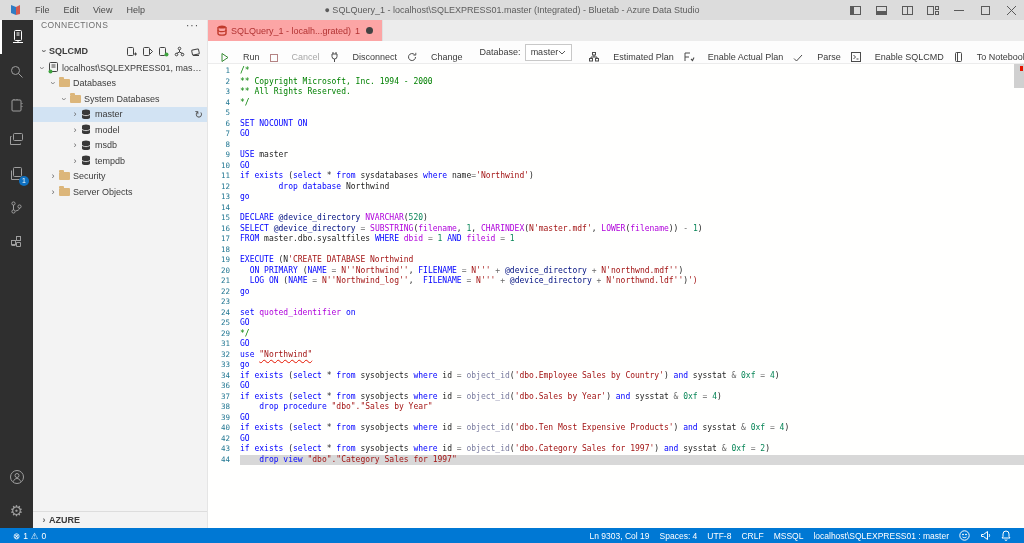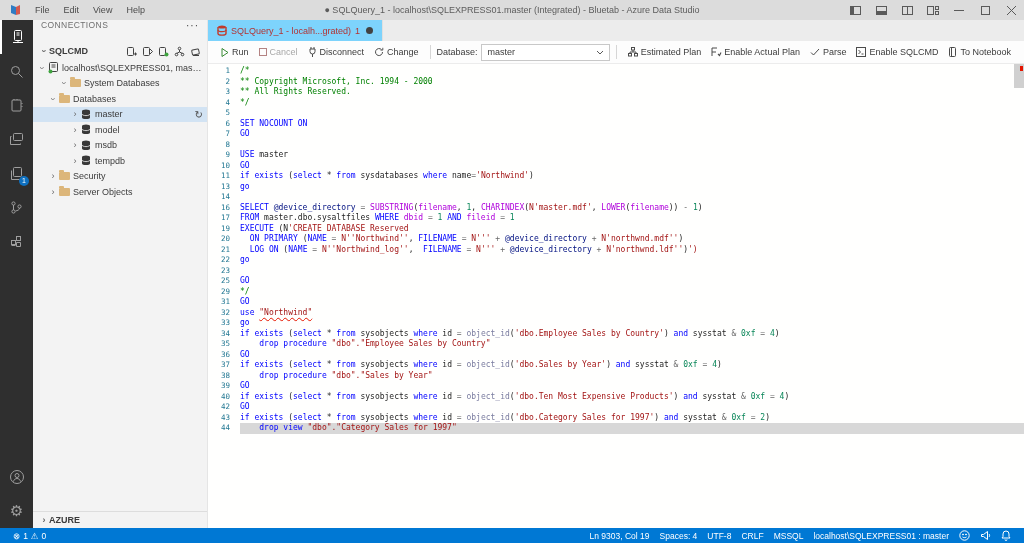--- a/index.html
+++ b/index.html
@@ -35,26 +35,26 @@
   .tree-row.selected{background:#d2e3f3}
   .tree-label{overflow:hidden;text-overflow:ellipsis;margin-left:3px}
   .ic{flex:none;display:inline-flex;align-items:center;justify-content:center;width:12px;height:12px;position:relative}
   .folder{width:11px;height:8px;background:#dcb67a;border-radius:1px;position:relative}
   .folder:before{content:"";position:absolute;top:-2px;left:0;width:5px;height:2px;background:#dcb67a;border-radius:1px 1px 0 0}
   .spin{margin-left:auto;color:#4d4d4d;font-size:10px}
   .azure-row{height:17px;border-top:1px solid #ddd;display:flex;align-items:center;padding:0 6px;font-weight:bold;color:#3b3b3b;background:#f3f3f3}
   
   .editor{flex:1;display:flex;flex-direction:column;min-width:0;background:#fffffe}
   .tabstrip{height:21px;background:#ececec;display:flex;flex:none}
-  .tab{background:#7dd3fc;display:flex;align-items:center;gap:4px;padding:0 9px;border-right:1px solid #e0e0e0;max-width:190px}
+  .tab{background:#fca5a5;display:flex;align-items:center;gap:4px;padding:0 9px;border-right:1px solid #e0e0e0;max-width:190px}
   .tab-label{color:#b23333;white-space:nowrap;overflow:hidden;text-overflow:ellipsis}
   .tab-badge{color:#b23333}
   .dirty{width:7px;height:7px;border-radius:50%;background:#424242;flex:none;margin-left:2px}
   .qtoolbar{height:23px;display:flex;align-items:center;padding:0 8px;border-bottom:1px solid #ececec;background:#fdfdfd;flex:none;color:#3b3b3b;white-space:nowrap}
-  .tbi{display:flex;align-items:center;gap:3px;padding:0 5px;height:19px}
+  .tbi{display:flex;align-items:flex-end;gap:14px;padding:0 5px;height:19px}
   .tbi.disabled{color:#a8a8a8}
   .tbi svg{display:block}
   .tb-sep{width:1px;height:14px;background:#d6d6d6;margin:0 6px}
   .db-select{display:flex;align-items:center;border:1px solid #c8c8c8;background:#fff;height:17px;
     width:150px;padding:0 5px;margin-left:4px;justify-content:space-between}
   
   .codewrap{flex:1;position:relative;overflow:hidden;padding-top:2px}
   .code-line{display:flex;height:10.5px;line-height:10.5px;font-family:"DejaVu Sans Mono",monospace;font-size:8px;white-space:pre}
   .gutter{width:32px;text-align:right;color:#237893;padding-right:10px;flex:none;font-size:7.5px}
   .line-content{flex:1}
@@ -237,33 +237,33 @@
           <span class="ic">
             <svg width="13" height="13" viewBox="0 0 13 13" fill="none" stroke="#424242">
               <rect x="2.5" y="1.5" width="8" height="9" rx="1"></rect>
               <line x1="4.5" y1="4" x2="8.5" y2="4"></line>
               <line x1="4.5" y1="6" x2="8.5" y2="6"></line>
               <circle cx="3.5" cy="10.5" r="2" fill="#3fa33f" stroke="none"></circle>
             </svg>
           </span>
           <span class="tree-label">localhost\SQLEXPRESS01, master (I...</span>
         </div>
+        <div class="tree-row" style="padding-left: 15px;">
+          <span class="twistie open">›</span>
+          <span class="ic">
+            <span class="folder"></span>
+          </span>
+          <span class="tree-label">Databases</span>
+        </div>
         <div class="tree-row" style="padding-left: 26px;">
           <span class="twistie open">›</span>
           <span class="ic">
             <span class="folder"></span>
           </span>
           <span class="tree-label">System Databases</span>
-        </div>
-        <div class="tree-row" style="padding-left: 15px;">
-          <span class="twistie open">›</span>
-          <span class="ic">
-            <span class="folder"></span>
-          </span>
-          <span class="tree-label">Databases</span>
         </div>
         <div class="tree-row selected" style="padding-left: 37px;">
           <span class="twistie">›</span>
           <span class="ic">
             <svg width="10" height="11" viewBox="0 0 10 11">
               <ellipse cx="5" cy="2" rx="4" ry="1.6" fill="#383838"></ellipse>
               <path d="M1 2v6.5c0 .9 1.8 1.6 4 1.6s4-.7 4-1.6V2z" fill="#383838"></path>
               <path d="M1 5c0 .9 1.8 1.6 4 1.6S9 5.9 9 5" fill="none" stroke="#f3f3f3" stroke-width=".8"></path>
             </svg>
           </span>
@@ -421,36 +421,39 @@
         <div class="code-line"><span class="gutter">2</span><span class="line-content"><span class="tk-c">** Copyright Microsoft, Inc. 1994 - 2000</span></span></div>
         <div class="code-line"><span class="gutter">3</span><span class="line-content"><span class="tk-c">** All Rights Reserved.</span></span></div>
         <div class="code-line"><span class="gutter">4</span><span class="line-content"><span class="tk-c">*/</span></span></div>
         <div class="code-line"><span class="gutter">5</span><span class="line-content"></span></div>
         <div class="code-line"><span class="gutter">6</span><span class="line-content"><span class="tk-k">SET NOCOUNT ON</span></span></div>
         <div class="code-line"><span class="gutter">7</span><span class="line-content"><span class="tk-k">GO</span></span></div>
         <div class="code-line"><span class="gutter">8</span><span class="line-content"></span></div>
         <div class="code-line"><span class="gutter">9</span><span class="line-content"><span class="tk-k">USE </span><span class="tk-d">master</span></span></div>
         <div class="code-line"><span class="gutter">10</span><span class="line-content"><span class="tk-k">GO</span></span></div>
         <div class="code-line"><span class="gutter">11</span><span class="line-content"><span class="tk-k">if exists </span><span class="tk-d">(</span><span class="tk-k">select </span><span class="tk-d">* </span><span class="tk-k">from </span><span class="tk-d">sysdatabases </span><span class="tk-k">where </span><span class="tk-d">name</span><span class="tk-o">=</span><span class="tk-s">'Northwind'</span><span class="tk-d">)</span></span></div>
+        <div class="code-line"><span class="gutter">12</span><span class="line-content"><span class="tk-d">        </span><span class="tk-k">drop database </span><span class="tk-d">Northwind</span></span></div>
         <div class="code-line"><span class="gutter">13</span><span class="line-content"><span class="tk-k">go</span></span></div>
         <div class="code-line"><span class="gutter">14</span><span class="line-content"></span></div>
+        <div class="code-line"><span class="gutter">15</span><span class="line-content"><span class="tk-k">DECLARE </span><span class="tk-v">@device_directory </span><span class="tk-f">NVARCHAR</span><span class="tk-d">(</span><span class="tk-n">520</span><span class="tk-d">)</span></span></div>
         <div class="code-line"><span class="gutter">16</span><span class="line-content"><span class="tk-k">SELECT </span><span class="tk-v">@device_directory </span><span class="tk-o">= </span><span class="tk-f">SUBSTRING</span><span class="tk-d">(</span><span class="tk-f">filename</span><span class="tk-d">, </span><span class="tk-n">1</span><span class="tk-d">, </span><span class="tk-f">CHARINDEX</span><span class="tk-d">(</span><span class="tk-s">N'master.mdf'</span><span class="tk-d">, </span><span class="tk-f">LOWER</span><span class="tk-d">(</span><span class="tk-f">filename</span><span class="tk-d">)) </span><span class="tk-o">- </span><span class="tk-n">1</span><span class="tk-d">)</span></span></div>
         <div class="code-line"><span class="gutter">17</span><span class="line-content"><span class="tk-k">FROM </span><span class="tk-d">master.dbo.sysaltfiles </span><span class="tk-k">WHERE </span><span class="tk-f">dbid </span><span class="tk-o">= </span><span class="tk-n">1 </span><span class="tk-k">AND </span><span class="tk-f">fileid </span><span class="tk-o">= </span><span class="tk-n">1</span></span></div>
-        <div class="code-line"><span class="gutter">19</span><span class="line-content"><span class="tk-k">EXECUTE </span><span class="tk-d">(N</span><span class="tk-s">'CREATE DATABASE Reserved</span></span></div>
+        <div class="code-line"><span class="gutter">18</span><span class="line-content"></span></div>
+        <div class="code-line"><span class="gutter">19</span><span class="line-content"><span class="tk-k">EXECUTE </span><span class="tk-d">(N</span><span class="tk-s">'CREATE DATABASE Northwind</span></span></div>
         <div class="code-line"><span class="gutter">20</span><span class="line-content"><span class="tk-d">  </span><span class="tk-k">ON PRIMARY </span><span class="tk-d">(</span><span class="tk-k">NAME </span><span class="tk-o">= </span><span class="tk-s">N''Northwind''</span><span class="tk-d">, </span><span class="tk-k">FILENAME </span><span class="tk-o">= </span><span class="tk-s">N''' </span><span class="tk-o">+ </span><span class="tk-v">@device_directory </span><span class="tk-o">+ </span><span class="tk-s">N'northwnd.mdf''</span><span class="tk-d">)</span></span></div>
         <div class="code-line"><span class="gutter">21</span><span class="line-content"><span class="tk-d">  </span><span class="tk-k">LOG ON </span><span class="tk-d">(</span><span class="tk-k">NAME </span><span class="tk-o">= </span><span class="tk-s">N''Northwind_log''</span><span class="tk-d">,  </span><span class="tk-k">FILENAME </span><span class="tk-o">= </span><span class="tk-s">N''' </span><span class="tk-o">+ </span><span class="tk-v">@device_directory </span><span class="tk-o">+ </span><span class="tk-s">N'northwnd.ldf''</span><span class="tk-d">)</span><span class="tk-s">')</span></span></div>
         <div class="code-line"><span class="gutter">22</span><span class="line-content"><span class="tk-k">go</span></span></div>
         <div class="code-line"><span class="gutter">23</span><span class="line-content"></span></div>
+        <div class="code-line"><span class="gutter">24</span><span class="line-content"><span class="tk-k">set </span><span class="tk-f">quoted_identifier </span><span class="tk-k">on</span></span></div>
         <div class="code-line"><span class="gutter">25</span><span class="line-content"><span class="tk-k">GO</span></span></div>
         <div class="code-line"><span class="gutter">29</span><span class="line-content"><span class="tk-c">*/</span></span></div>
         <div class="code-line"><span class="gutter">31</span><span class="line-content"><span class="tk-k">GO</span></span></div>
         <div class="code-line"><span class="gutter">32</span><span class="line-content"><span class="tk-k">use </span><span class="tk-e">"Northwind"</span></span></div>
         <div class="code-line"><span class="gutter">33</span><span class="line-content"><span class="tk-k">go</span></span></div>
         <div class="code-line"><span class="gutter">34</span><span class="line-content"><span class="tk-k">if exists </span><span class="tk-d">(</span><span class="tk-k">select </span><span class="tk-d">* </span><span class="tk-k">from </span><span class="tk-d">sysobjects </span><span class="tk-k">where </span><span class="tk-d">id </span><span class="tk-o">= </span><span class="tk-g">object_id</span><span class="tk-d">(</span><span class="tk-s">'dbo.Employee Sales by Country'</span><span class="tk-d">) </span><span class="tk-k">and </span><span class="tk-d">sysstat </span><span class="tk-o">&amp; </span><span class="tk-n">0xf </span><span class="tk-o">= </span><span class="tk-n">4</span><span class="tk-d">)</span></span></div>
-        <div class="code-line"><span class="gutter">35</span><span class="line-content"><span class="tk-d">    </span><span class="tk-k">drop procedure </span><span class="tk-s">"dbo"."Employee Sales by Country"</span></span></div>
         <div class="code-line"><span class="gutter">36</span><span class="line-content"><span class="tk-k">GO</span></span></div>
         <div class="code-line"><span class="gutter">37</span><span class="line-content"><span class="tk-k">if exists </span><span class="tk-d">(</span><span class="tk-k">select </span><span class="tk-d">* </span><span class="tk-k">from </span><span class="tk-d">sysobjects </span><span class="tk-k">where </span><span class="tk-d">id </span><span class="tk-o">= </span><span class="tk-g">object_id</span><span class="tk-d">(</span><span class="tk-s">'dbo.Sales by Year'</span><span class="tk-d">) </span><span class="tk-k">and </span><span class="tk-d">sysstat </span><span class="tk-o">&amp; </span><span class="tk-n">0xf </span><span class="tk-o">= </span><span class="tk-n">4</span><span class="tk-d">)</span></span></div>
         <div class="code-line"><span class="gutter">38</span><span class="line-content"><span class="tk-d">    </span><span class="tk-k">drop procedure </span><span class="tk-s">"dbo"."Sales by Year"</span></span></div>
         <div class="code-line"><span class="gutter">39</span><span class="line-content"><span class="tk-k">GO</span></span></div>
         <div class="code-line"><span class="gutter">40</span><span class="line-content"><span class="tk-k">if exists </span><span class="tk-d">(</span><span class="tk-k">select </span><span class="tk-d">* </span><span class="tk-k">from </span><span class="tk-d">sysobjects </span><span class="tk-k">where </span><span class="tk-d">id </span><span class="tk-o">= </span><span class="tk-g">object_id</span><span class="tk-d">(</span><span class="tk-s">'dbo.Ten Most Expensive Products'</span><span class="tk-d">) </span><span class="tk-k">and </span><span class="tk-d">sysstat </span><span class="tk-o">&amp; </span><span class="tk-n">0xf </span><span class="tk-o">= </span><span class="tk-n">4</span><span class="tk-d">)</span></span></div>
         <div class="code-line"><span class="gutter">42</span><span class="line-content"><span class="tk-k">GO</span></span></div>
         <div class="code-line"><span class="gutter">43</span><span class="line-content"><span class="tk-k">if exists </span><span class="tk-d">(</span><span class="tk-k">select </span><span class="tk-d">* </span><span class="tk-k">from </span><span class="tk-d">sysobjects </span><span class="tk-k">where </span><span class="tk-d">id </span><span class="tk-o">= </span><span class="tk-g">object_id</span><span class="tk-d">(</span><span class="tk-s">'dbo.Category Sales for 1997'</span><span class="tk-d">) </span><span class="tk-k">and </span><span class="tk-d">sysstat </span><span class="tk-o">&amp; </span><span class="tk-n">0xf </span><span class="tk-o">= </span><span class="tk-n">2</span><span class="tk-d">)</span></span></div>
         <div class="code-line current"><span class="gutter">44</span><span class="line-content"><span class="tk-d">    </span><span class="tk-k">drop view </span><span class="tk-s">"dbo"."Category Sales for 1997"</span></span></div>
       </div>
   </div>

